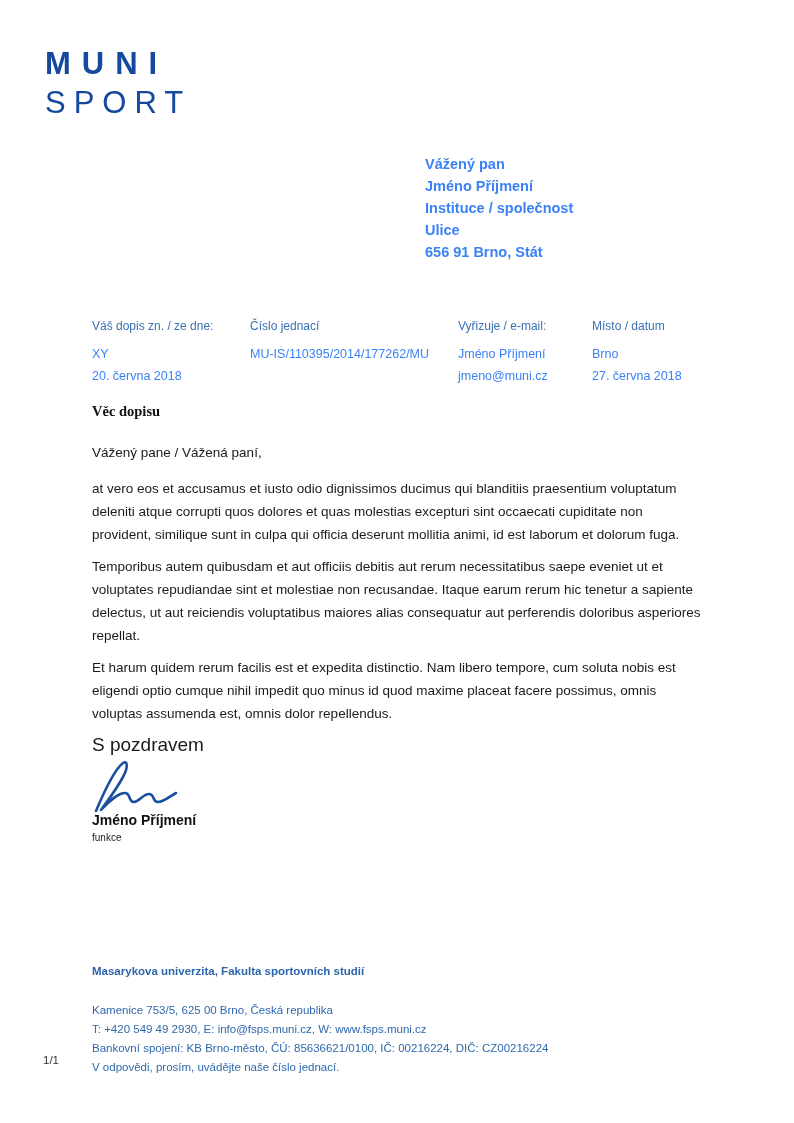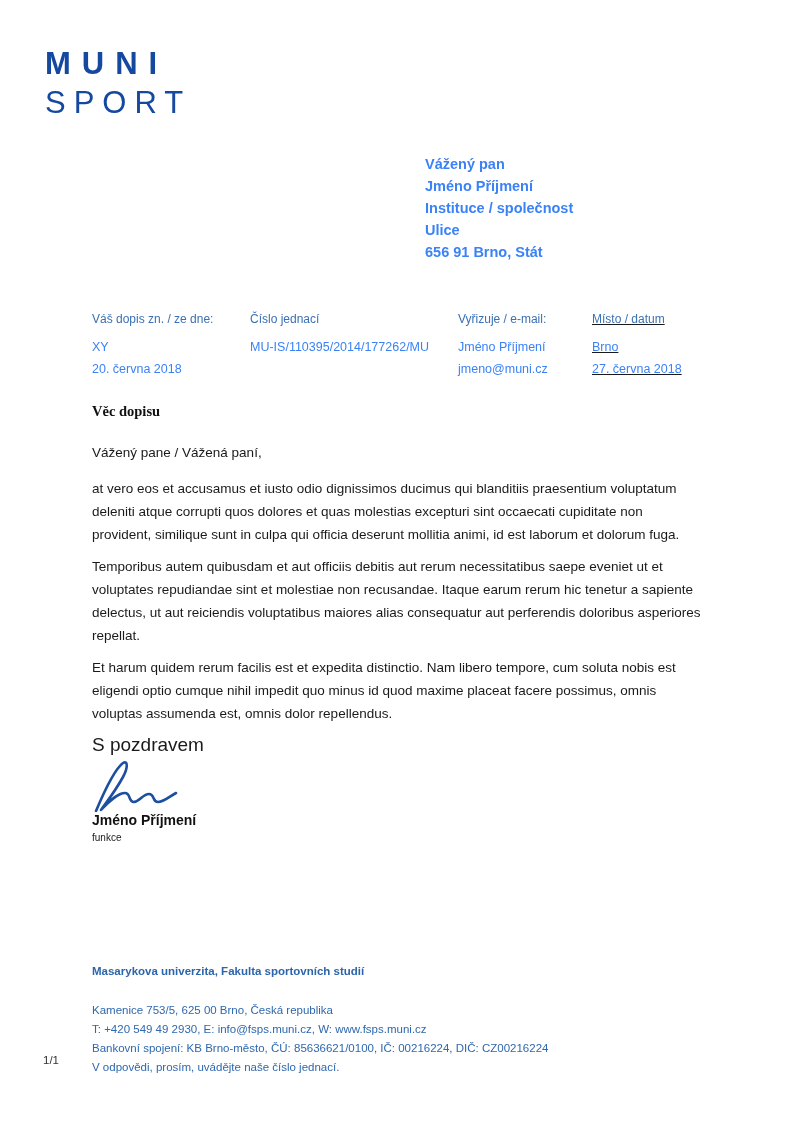--- a/index.html
+++ b/index.html
@@ -11,25 +11,25 @@
     color:#1a1a1a;
     overflow:hidden;
   }
   
   .logo{position:absolute;left:45px;top:48px;color:#15489f;line-height:1;}
   .logo-muni{font-size:31px;font-weight:bold;letter-spacing:11px;}
   .logo-sport{font-size:31px;font-weight:normal;letter-spacing:8px;margin-top:8px;}
   
   .recipient{position:absolute;left:425px;top:153px;font-size:14.5px;font-weight:bold;line-height:22px;color:#3b82f6;}
   
-  .meta-col{position:absolute;top:312px;}
+  .meta-col{position:absolute;top:319px;}
   .meta-col.c1{left:92px;}
   .meta-col.c2{left:250px;}
   .meta-col.c3{left:458px;}
-  .meta-col.c4{left:592px;text-decoration:underline;}
+  .meta-col.c4{left:592px;}
   .meta-label{font-size:12px;color:#3a70b4;margin-bottom:10px;}
   .meta-value{font-size:12.5px;color:#3b82f6;line-height:22px;}
   
   .letter{position:absolute;left:92px;top:403px;width:612px;}
   .subject{font-size:14.5px;font-weight:bold;color:#111;margin:0 0 25px 0;font-family:Liberation Serif, serif;}
   .salutation{font-size:13.5px;margin:0 0 17px 0;}
   .para{font-size:13.5px;line-height:23px;margin:0 0 9px 0;text-align:left;}
   .closing{font-size:19px;margin:6px 0 0 0;}
   .signature-wrap{margin:4px 0 0 -4px;height:52px;}
   .signer-name{font-size:14px;font-weight:bold;color:#111;margin-top:0px;}

